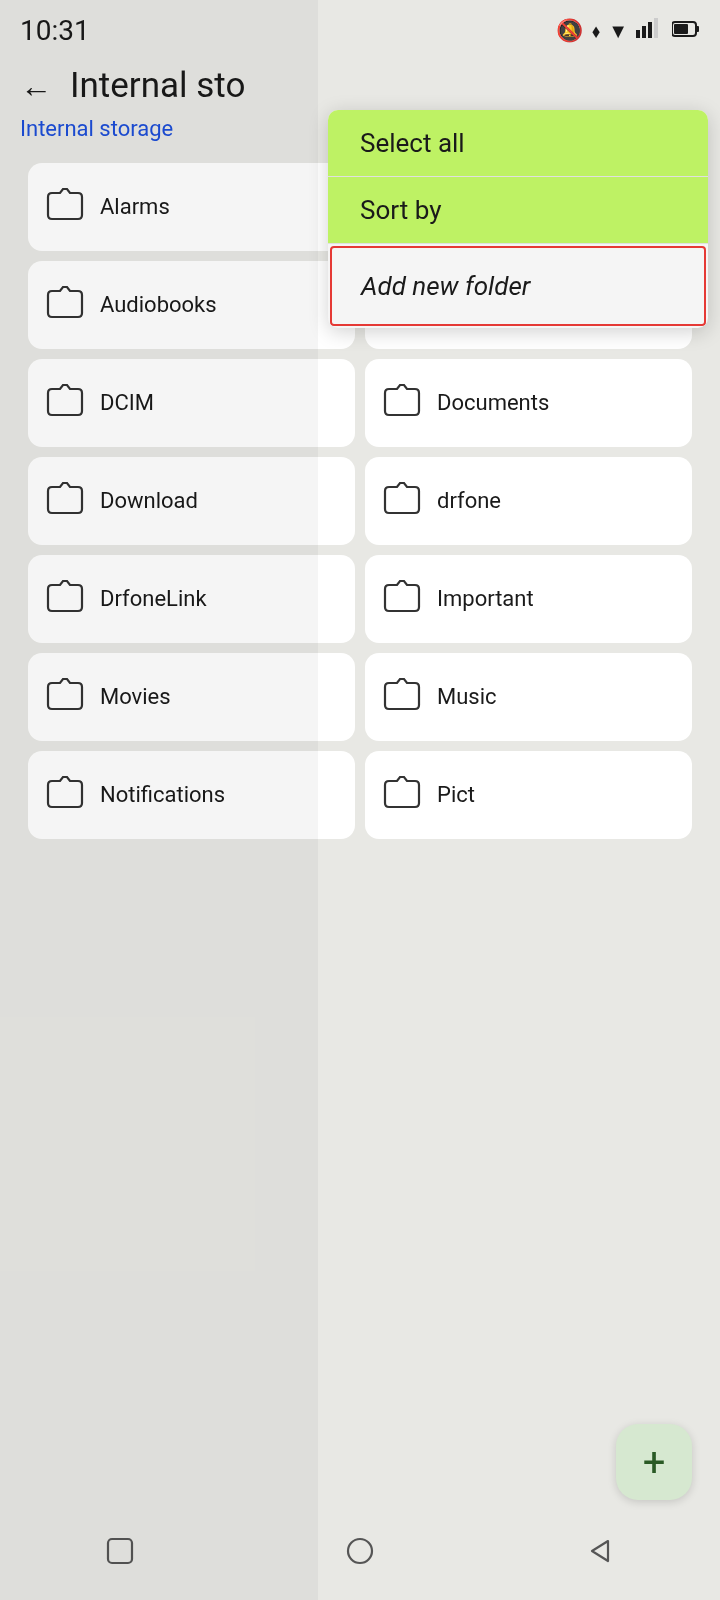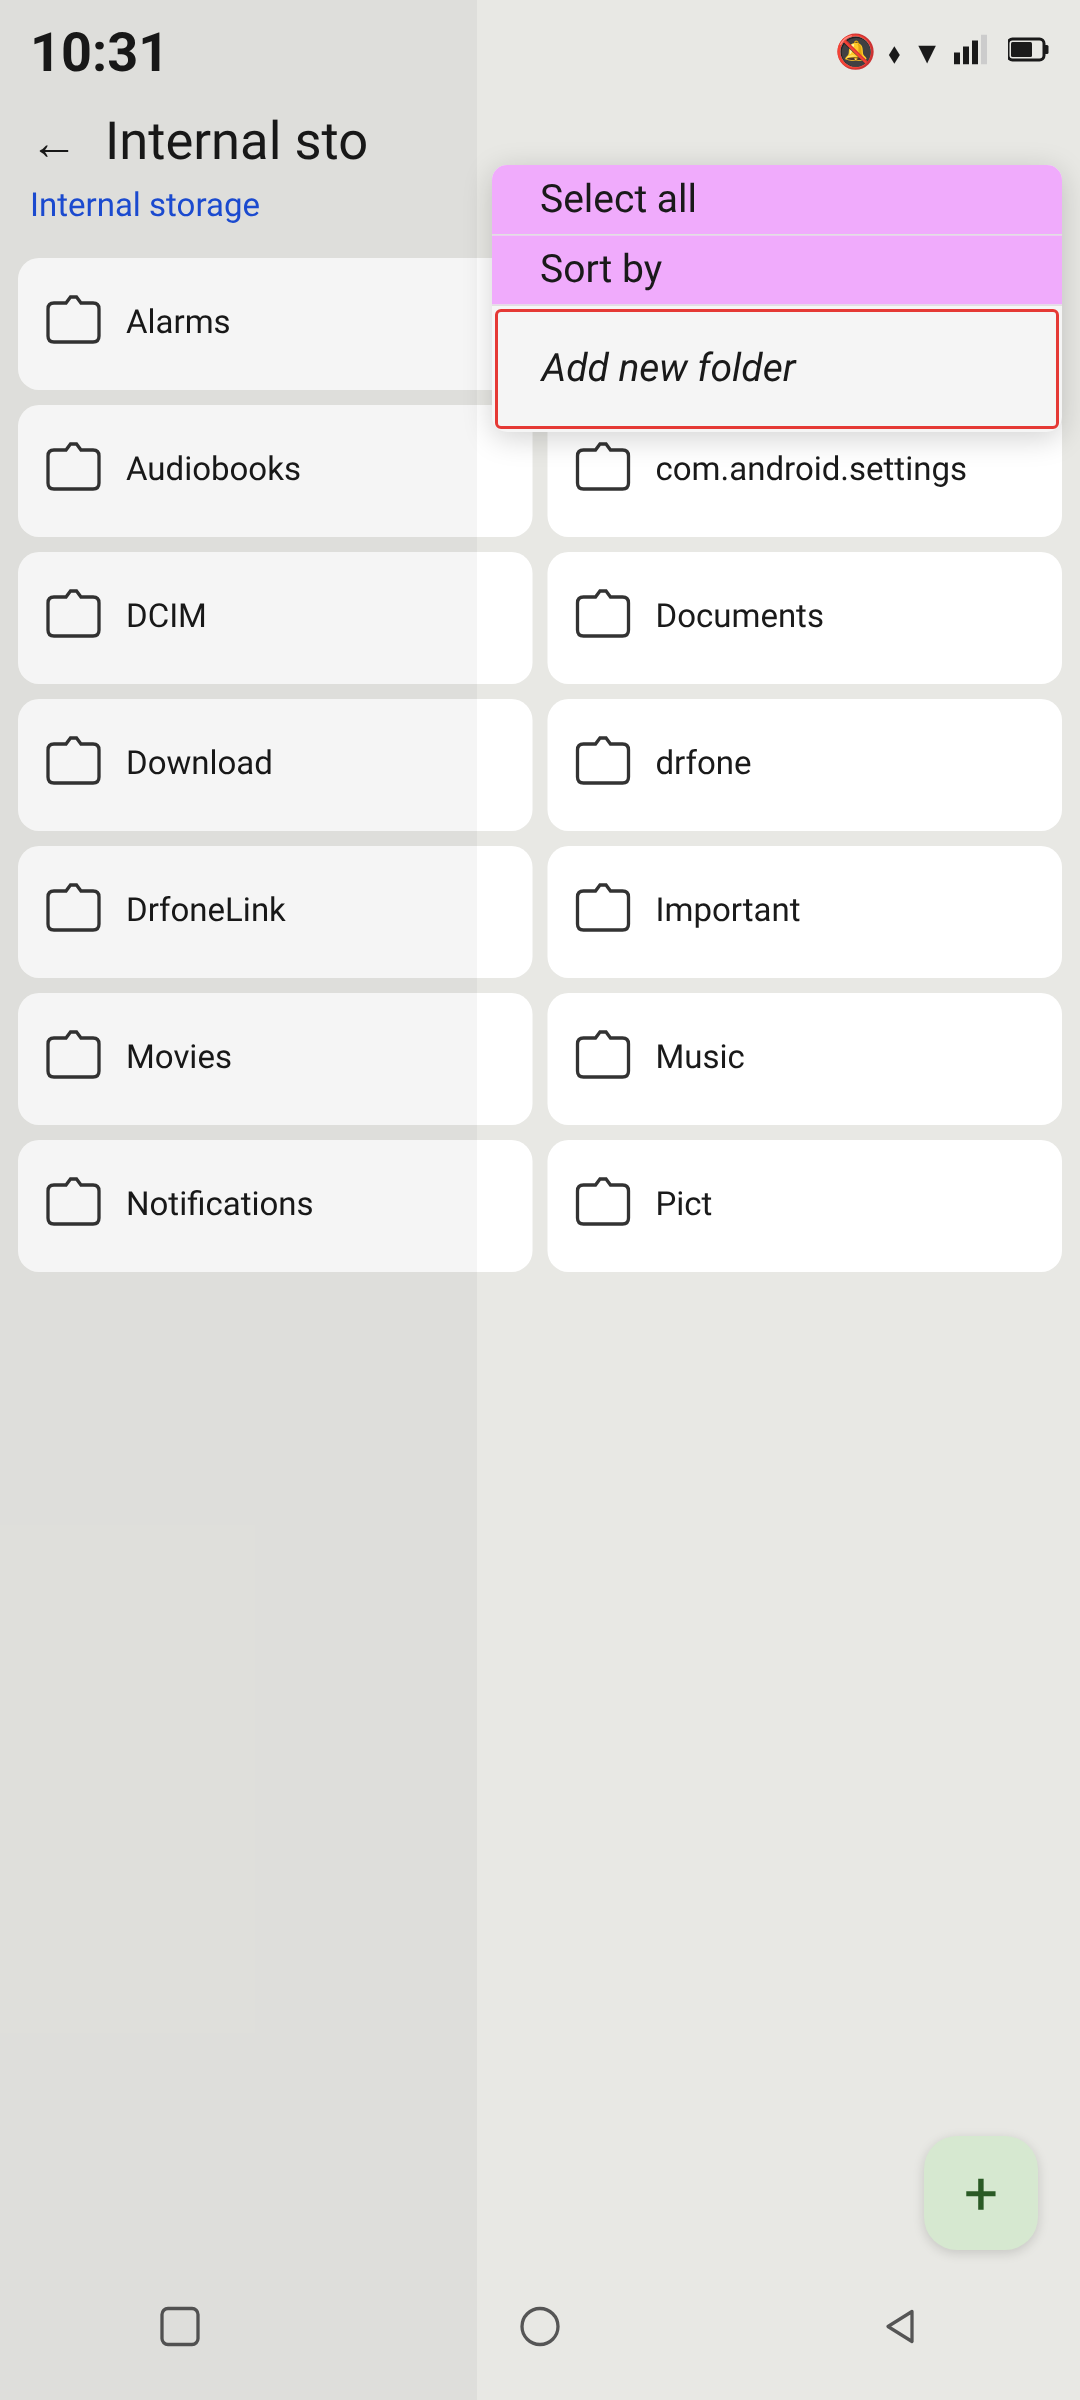--- a/index.html
+++ b/index.html
@@ -15,22 +15,22 @@
 
     
     .status-bar {
       display: flex;
       justify-content: space-between;
       align-items: center;
       padding: 14px 20px 8px 20px;
       background: #e8e8e4;
     }
     .status-time {
-      font-size: 36px;
-      font-weight: 700;
+      font-size: 28px;
+      font-weight: 400;
       color: #1a1a1a;
     }
     .status-icons {
       display: flex;
       align-items: center;
       gap: 8px;
       color: #1a1a1a;
     }
 
     
@@ -58,21 +58,21 @@
       background: #e8e8e4;
     }
     .breadcrumb-text {
       font-size: 22px;
       color: #1d4ed8;
       font-weight: 400;
     }
 
     
     .grid-container {
-      padding: 8px 12px;
+      padding: 8px 28px;
       display: grid;
       grid-template-columns: 1fr 1fr;
       gap: 10px;
     }
 
     .folder-item {
       background: #ffffff;
       border-radius: 14px;
       padding: 24px 18px;
       display: flex;
@@ -133,25 +133,25 @@
       top: 110px;
       right: 12px;
       width: 380px;
       background: #f5f5f5;
       border-radius: 10px;
       box-shadow: 0 4px 20px rgba(0,0,0,0.18);
       z-index: 100;
       overflow: hidden;
     }
     .dropdown-item {
-      padding: 8px 32px;
+      padding: 18px 32px;
       font-size: 26px;
       color: #1a1a1a;
       cursor: pointer;
-      background: #f0abfc;
+      background: #bef264;
     }
     .dropdown-item.highlighted {
       border: 2.5px solid #e53935;
       background: #f5f5f5;
       margin: 2px;
       border-radius: 4px;
       padding: 23px 29px;
       font-style: italic;
     }
     .dropdown-divider {

